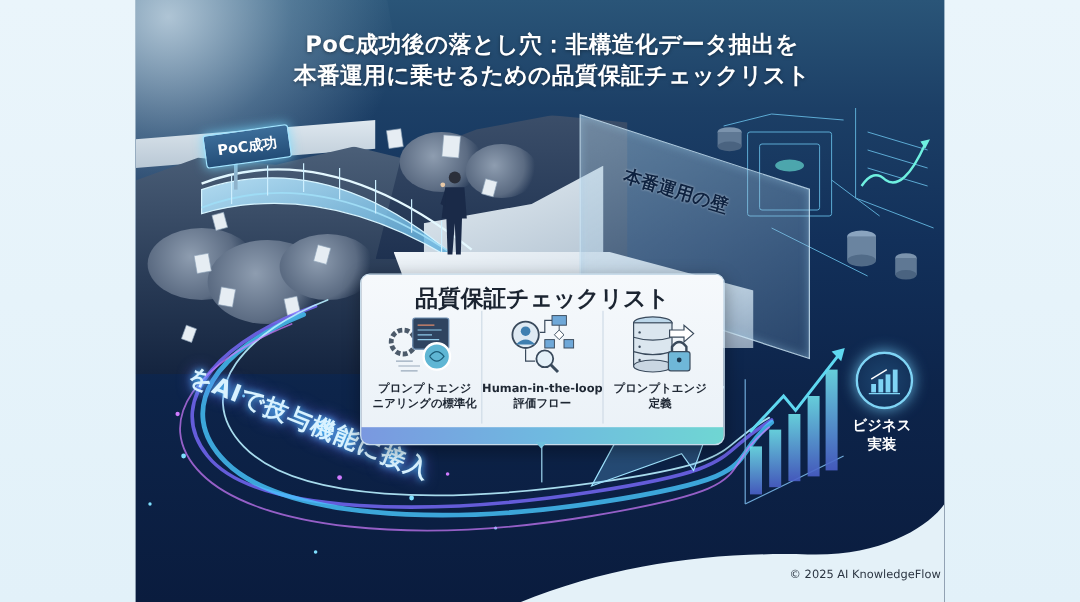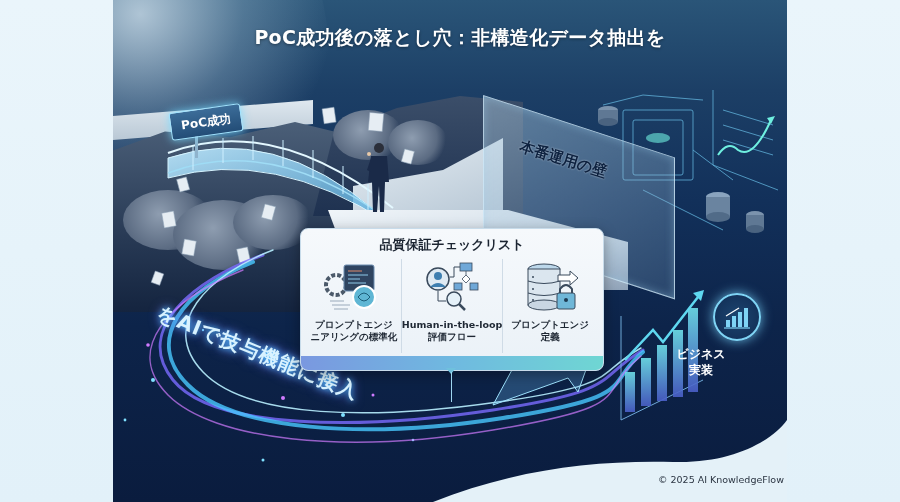--- a/index.html
+++ b/index.html
@@ -96,21 +96,21 @@
 
   
   .card {
     position:absolute; left:187px; top:228px; width:302px; height:141px;
     background: linear-gradient(180deg, #f6f9fc 0%, #eaf1f7 100%);
     border:1px solid #c7dbea; border-radius:8px; overflow:hidden;
     box-shadow: 0 4px 14px rgba(0,0,0,0.35);
   }
   .card-title {
     position:absolute; top:7px; left:0; right:0; text-align:center;
-    font-size:13px; font-weight:bold; color:#1b2431;
+    font-size:19px; font-weight:bold; color:#1b2431;
   }
   .card-cols { position:absolute; top:30px; left:6px; right:6px; height:94px; display:flex; }
   .col { flex:1; position:relative; display:flex; flex-direction:column; align-items:center; }
   .col + .col { border-left:1px solid #cfdbe6; }
   .col-icon { width:64px; height:54px; margin-top:2px; }
   .col-label {
     font-size:9.5px; line-height:12px; color:#1e2733; font-weight:bold; text-align:center; margin-top:4px; white-space:nowrap;
   }
   .card-strip {
     position:absolute; left:0; right:0; bottom:0; height:14px;
@@ -130,21 +130,21 @@
     letter-spacing:1px;
   }
 
   
   .biz-circle {
     position:absolute; left:600px; top:293px; width:44px; height:44px; border-radius:50%;
     border:2px solid #7fd4f5; box-shadow: 0 0 12px rgba(120,210,250,0.8);
     background: radial-gradient(circle, #1c4570 0%, #102b52 100%);
   }
   .biz-label {
-    position:absolute; left:554px; top:346px; width:68px; text-align:center;
+    position:absolute; left:588px; top:346px; width:68px; text-align:center;
     color:#ffffff; font-weight:bold; font-size:12px; line-height:16px;
   }
 
   
   .wave { position:absolute; left:0; top:0; width:674px; height:502px; pointer-events:none; }
 
   .copyright {
     position:absolute; left:658px; top:474px; font-size:9.5px; color:#2b3542; white-space:nowrap;text-align:center;
   }
 </style>
@@ -382,20 +382,21 @@
         </div>
       </div>
     </div>
     <div class="card-strip"></div>
   </div>
   <div class="card-pointer"></div>
   <div class="pointer-line"></div>
 
   <div class="title">
     <div>PoC成功後の落とし穴：非構造化データ抽出を</div>
+    <div>本番運用に乗せるための品質保証チェックリスト</div>
   </div>
 
   <svg class="wave" viewBox="0 0 674 502">
     <path d="M320 502 C 400 470, 480 460, 560 462 C 620 464, 660 440, 674 420 L674 502 Z" fill="#e4f1f8"></path>
   </svg>
 </div>
 
 <div class="copyright">© 2025 AI KnowledgeFlow</div>
 
 </body></html>

